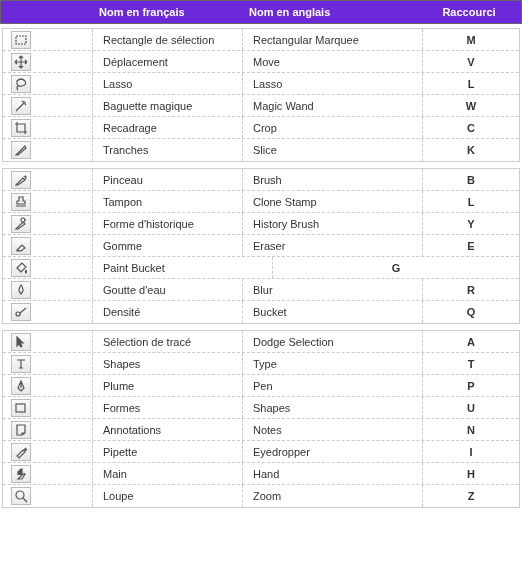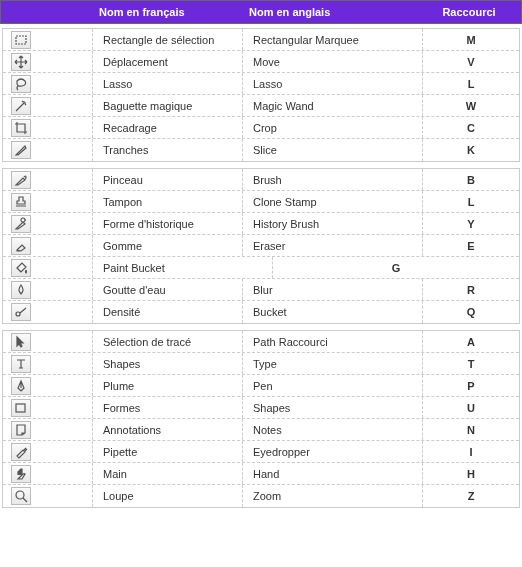--- a/index.html
+++ b/index.html
@@ -231,21 +231,21 @@
     <div class="group">
       <div class="row">
         <div class="cell col-icon">
           <div class="tool-icon">
             <svg viewBox="0 0 14 14">
               <path d="M3 2 L3 11 L5 9 L7 12 L8 11 L6 8 L9 8 Z" fill="#555"></path>
             </svg>
           </div>
         </div>
         <div class="cell col-fr">Sélection de tracé</div>
-        <div class="cell col-en">Path Raccourci</div>
+        <div class="cell col-en">Dodge Selection</div>
         <div class="cell col-sc">A</div>
       </div>
       <div class="row">
         <div class="cell col-icon">
           <div class="tool-icon">
             <svg viewBox="0 0 14 14">
               <path d="M3 3 L11 3 M7 3 L7 11 M5 11 L9 11"></path>
             </svg>
           </div>
         </div>

